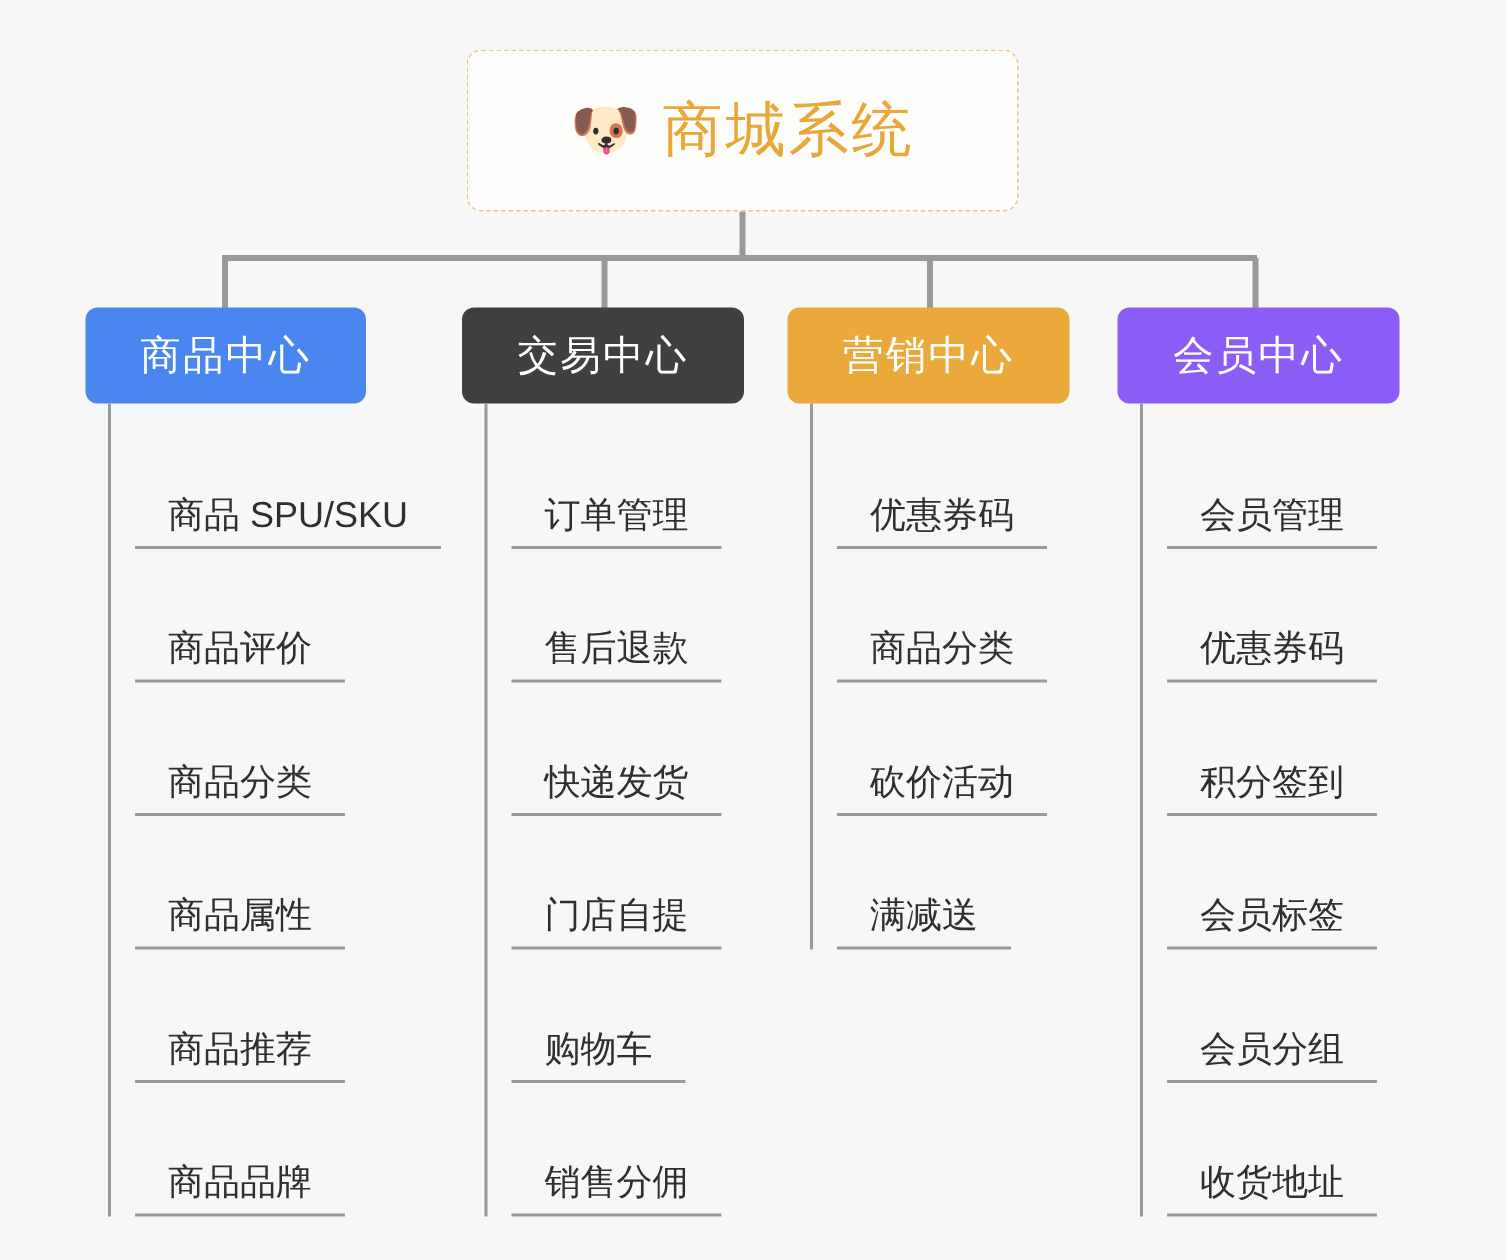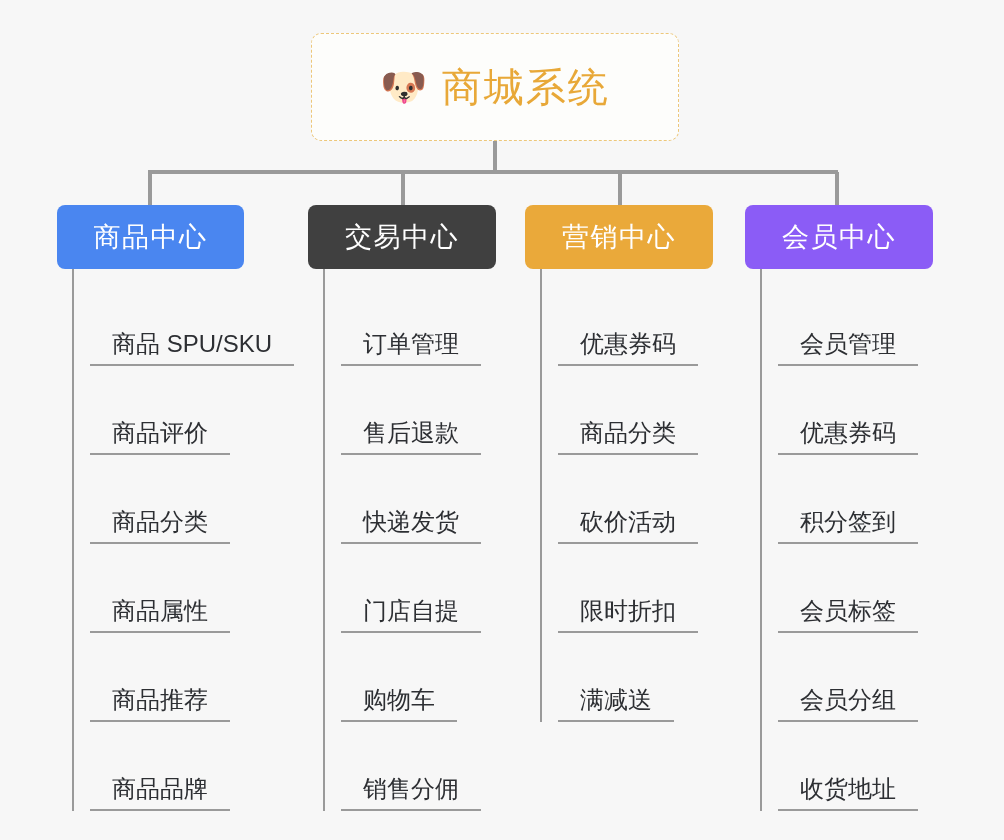--- a/index.html
+++ b/index.html
@@ -202,23 +202,20 @@
       <div class="leaf">
         <span class="leaf-label">优惠券码</span>
       </div>
       <div class="leaf">
         <span class="leaf-label">商品分类</span>
       </div>
       <div class="leaf">
         <span class="leaf-label">砍价活动</span>
       </div>
       <div class="leaf">
-        <span class="leaf-label">限时折扣</span>
-      </div>
-      <div class="leaf">
         <span class="leaf-label">满减送</span>
       </div>
     </div>
   </div>
 
   <div class="branch branch-b3">
     <div class="branch-header">
       <span>会员中心</span>
     </div>
     <div class="leaf-list">

